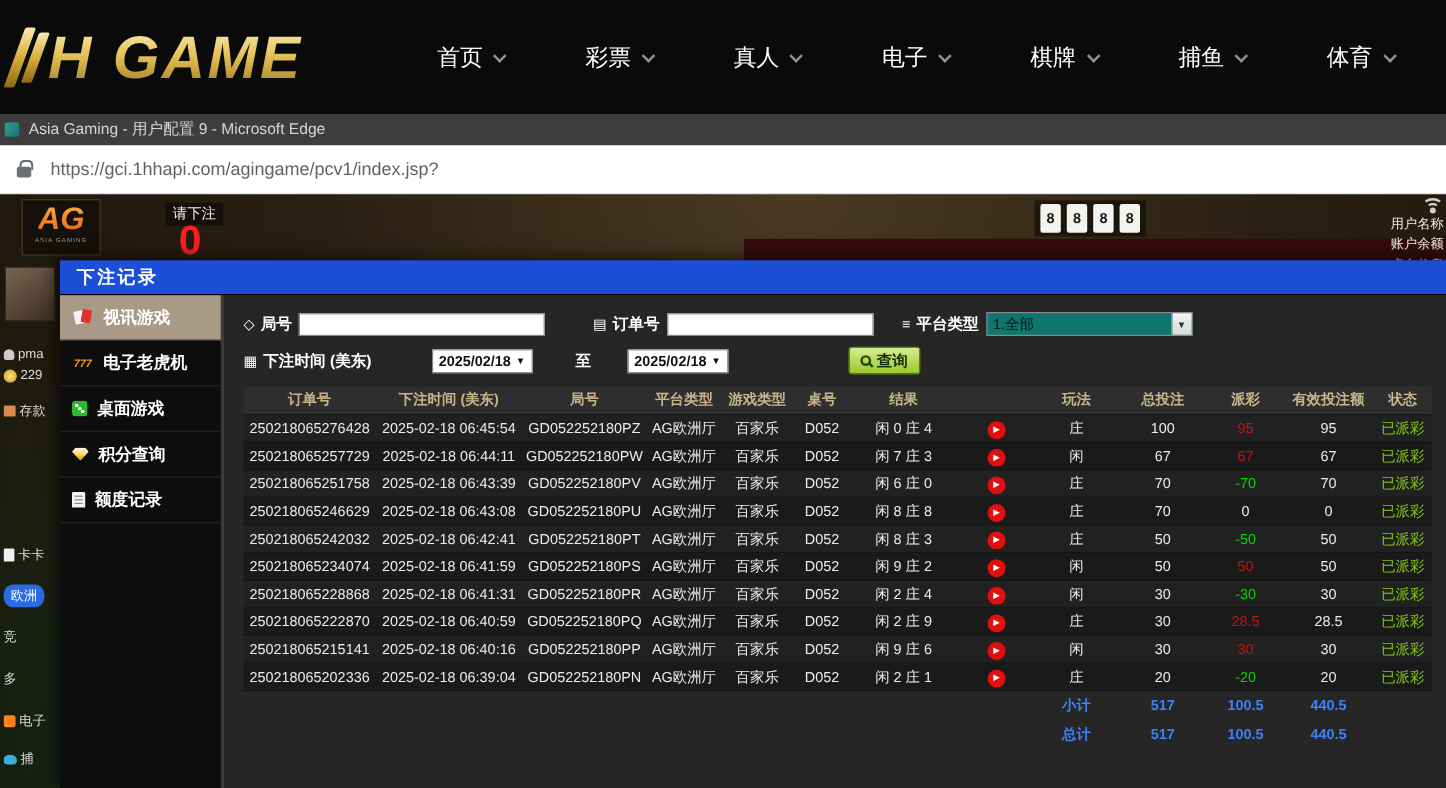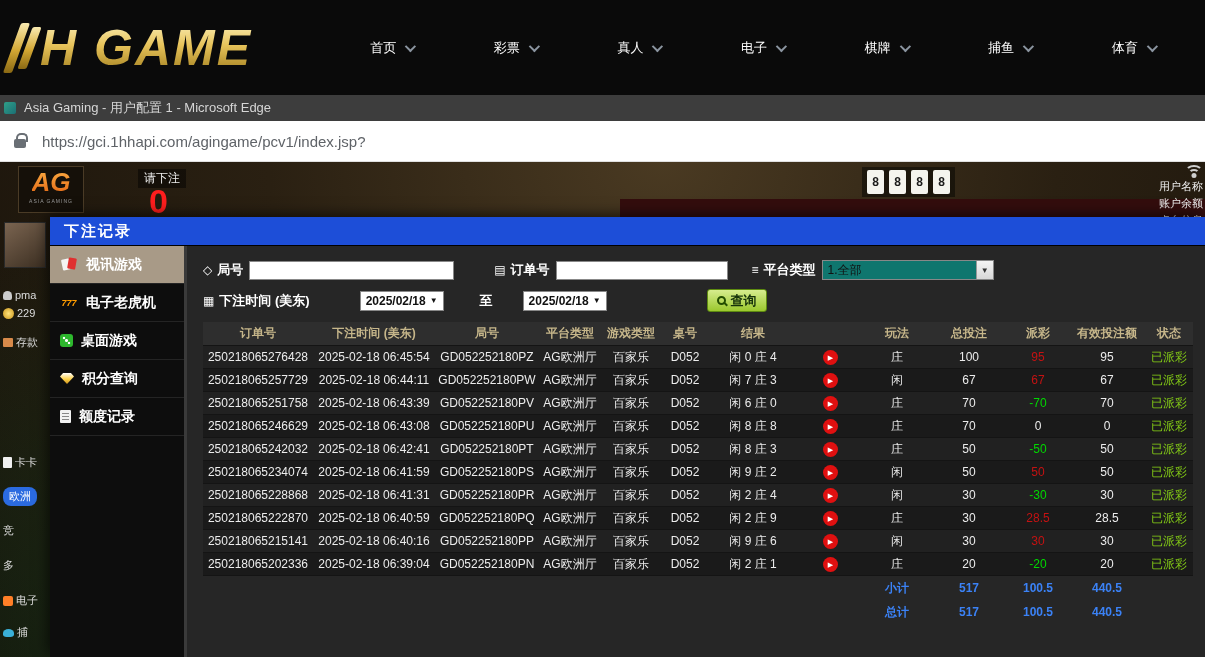--- a/index.html
+++ b/index.html
@@ -10,21 +10,21 @@
   
   .top-nav { height: 95px; background: #0a0a0a; display: flex; align-items: center; }
   .logo { width: 330px; display: flex; align-items: center; padding-left: 12px; gap: 6px; }
   .logo-slash { width: 9px; height: 50px; transform: skewX(-20deg);
     background: linear-gradient(180deg,#f9eab0,#d3a733 55%,#8a6914); border-radius: 2px; }
   .logo-slash.s2 { height: 42px; margin-left: -2px; }
   .logo-text { font-size: 50px; font-weight: bold; font-style: italic; letter-spacing: 2px;
     background: linear-gradient(180deg,#fdf3c2 0%,#e7c35a 45%,#9a7718 100%);
     -webkit-background-clip: text; background-clip: text; color: transparent; }
   .nav { flex: 1; display: flex; justify-content: space-around; padding-right: 10px; }
-  .nav-item { display: flex; align-items: center; gap: 9px; color: #fff; font-size: 13px; cursor: pointer; }
+  .nav-item { display: flex; align-items: center; gap: 9px; color: #fff; font-size: 19px; cursor: pointer; }
   .chev { width: 8px; height: 8px; border-right: 2px solid #8b95a0; border-bottom: 2px solid #8b95a0;
     transform: rotate(45deg) translateY(-2px); }
 
   
   .titlebar { height: 26px; background: #3d3d3d; display: flex; align-items: center; gap: 8px; padding-left: 4px; }
   .tab-icon { width: 12px; height: 12px; background: linear-gradient(135deg,#2fa08a,#1b6f74); border-radius: 2px; }
   .titlebar-text { color: #d6d6d6; font-size: 13px; }
 
   
   .urlbar { height: 41px; background: #fff; border-bottom: 1px solid #e0e0e0; display: flex; align-items: center; gap: 16px; padding-left: 14px; }
@@ -191,21 +191,21 @@
   </div>
         <div class="nav-item">
     <span>体育</span>
     <span class="chev"></span>
   </div>
       </nav>
   </header>
 
   <div class="titlebar">
     <span class="tab-icon"></span>
-    <span class="titlebar-text">Asia Gaming - 用户配置 1 - Microsoft Edge</span>
+    <span class="titlebar-text">Asia Gaming - 用户配置 9 - Microsoft Edge</span>
   </div>
 
   <div class="urlbar">
     <span class="lock"></span>
     <span class="url-text">https://gci.1hhapi.com/agingame/pcv1/index.jsp?</span>
   </div>
 
   <div class="casino">
     <div class="band"></div>
 

